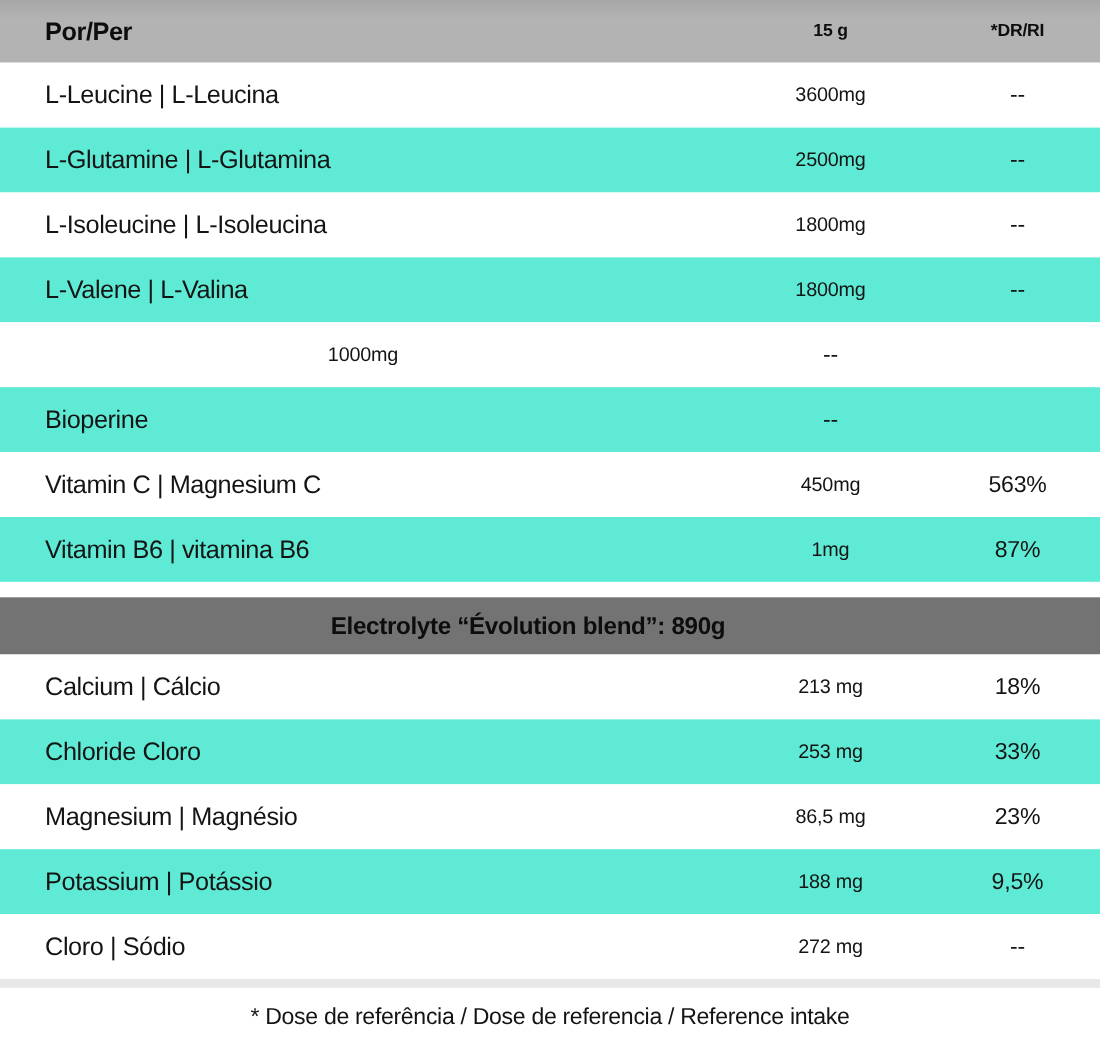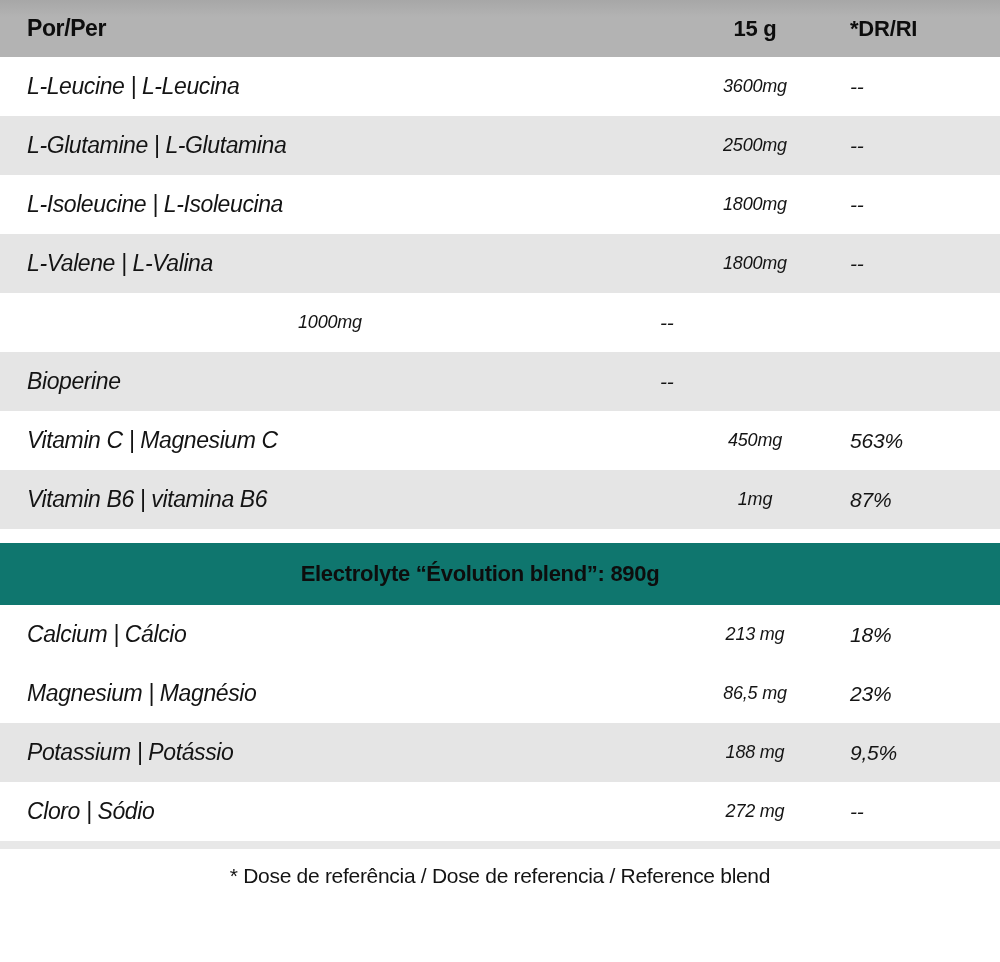--- a/index.html
+++ b/index.html
@@ -21,45 +21,45 @@
   }
 
   .thead {
     height: 57px;
     background: linear-gradient(180deg, #a7a7a7 0%, #b3b3b3 30%, #b3b3b3 100%);
     font-weight: bold;
     font-size: 23px;
     color: #0d0d0d;
   }
 
-  .row { height: 59px; font-size: 23px; background: #ffffff; font-style: italic; }
-  .row.alt { background: #e5e5e5; }
+  .row { height: 59px; font-size: 23px; background: #ffffff; }
+  .row.alt { background: #5eead4; }
 
   .cell-name {
-    padding-left: 27px;
+    padding-left: 41px;
     letter-spacing: -0.4px;
     white-space: nowrap;
   }
   .cell-amount {
     text-align: center;
     font-size: 18px;
     letter-spacing: -0.2px;
   }
   .cell-dri {
-    text-align: left;
+    text-align: center;
     font-size: 21px;
     letter-spacing: -0.2px;
   }
-  .thead .cell-amount, .thead .cell-dri { font-size: 22px; }
+  .thead .cell-amount, .thead .cell-dri { font-size: 16px; }
 
   .gap { height: 14px; background: #ffffff; }
 
   .section-header {
-    height: 62px;
-    background: #0f766e;
+    height: 52px;
+    background: #737373;
     display: flex;
     align-items: center;
     justify-content: center;
     padding-right: 40px;
     font-weight: bold;
     font-size: 22px;
     letter-spacing: -0.3px;
     color: #0d0d0d;
   }
 
@@ -136,20 +136,25 @@
   <div class="section-header">
     <span>Electrolyte “Évolution blend”: 890g</span>
   </div>
 
   <div class="grid-row row">
     <div class="cell-name">Calcium | Cálcio</div>
     <div class="cell-amount">213 mg</div>
     <div class="cell-dri">18%</div>
   </div>
 
+  <div class="grid-row row alt">
+    <div class="cell-name">Chloride Cloro</div>
+    <div class="cell-amount">253 mg</div>
+    <div class="cell-dri">33%</div>
+  </div>
 
   <div class="grid-row row">
     <div class="cell-name">Magnesium | Magnésio</div>
     <div class="cell-amount">86,5 mg</div>
     <div class="cell-dri">23%</div>
   </div>
 
   <div class="grid-row row alt">
     <div class="cell-name">Potassium | Potássio</div>
     <div class="cell-amount">188 mg</div>
@@ -158,16 +163,16 @@
 
   <div class="grid-row row">
     <div class="cell-name">Cloro | Sódio</div>
     <div class="cell-amount">272 mg</div>
     <div class="cell-dri">--</div>
   </div>
 
   <div class="strip"></div>
 
   <div class="footnote">
-    <span>* Dose de referência / Dose de referencia / Reference blend</span>
+    <span>* Dose de referência / Dose de referencia / Reference intake</span>
   </div>
 
 </div>
 
 </body></html>

